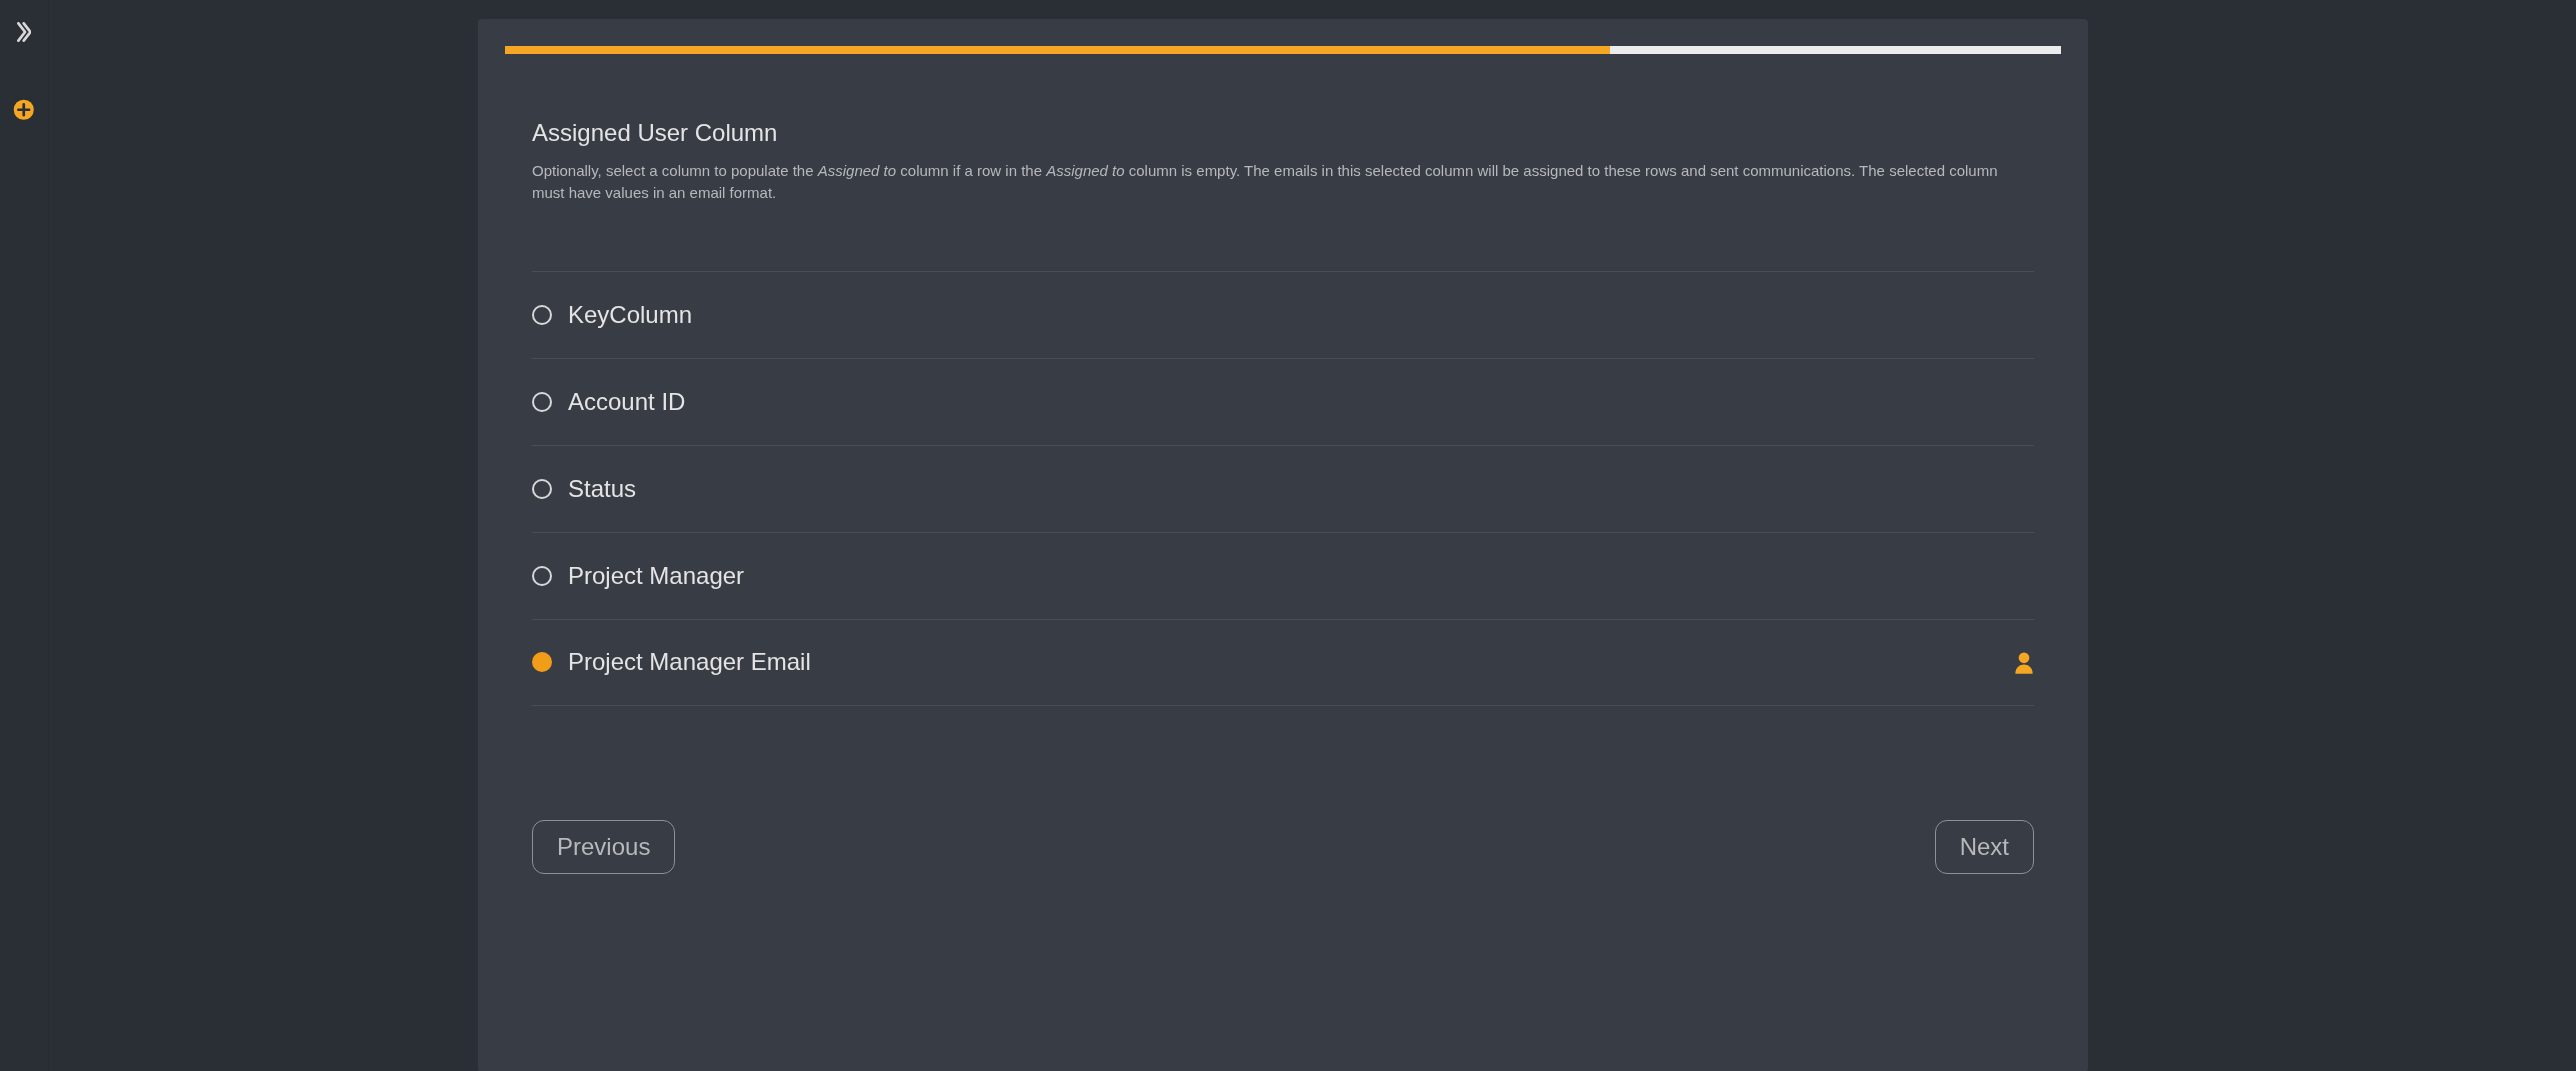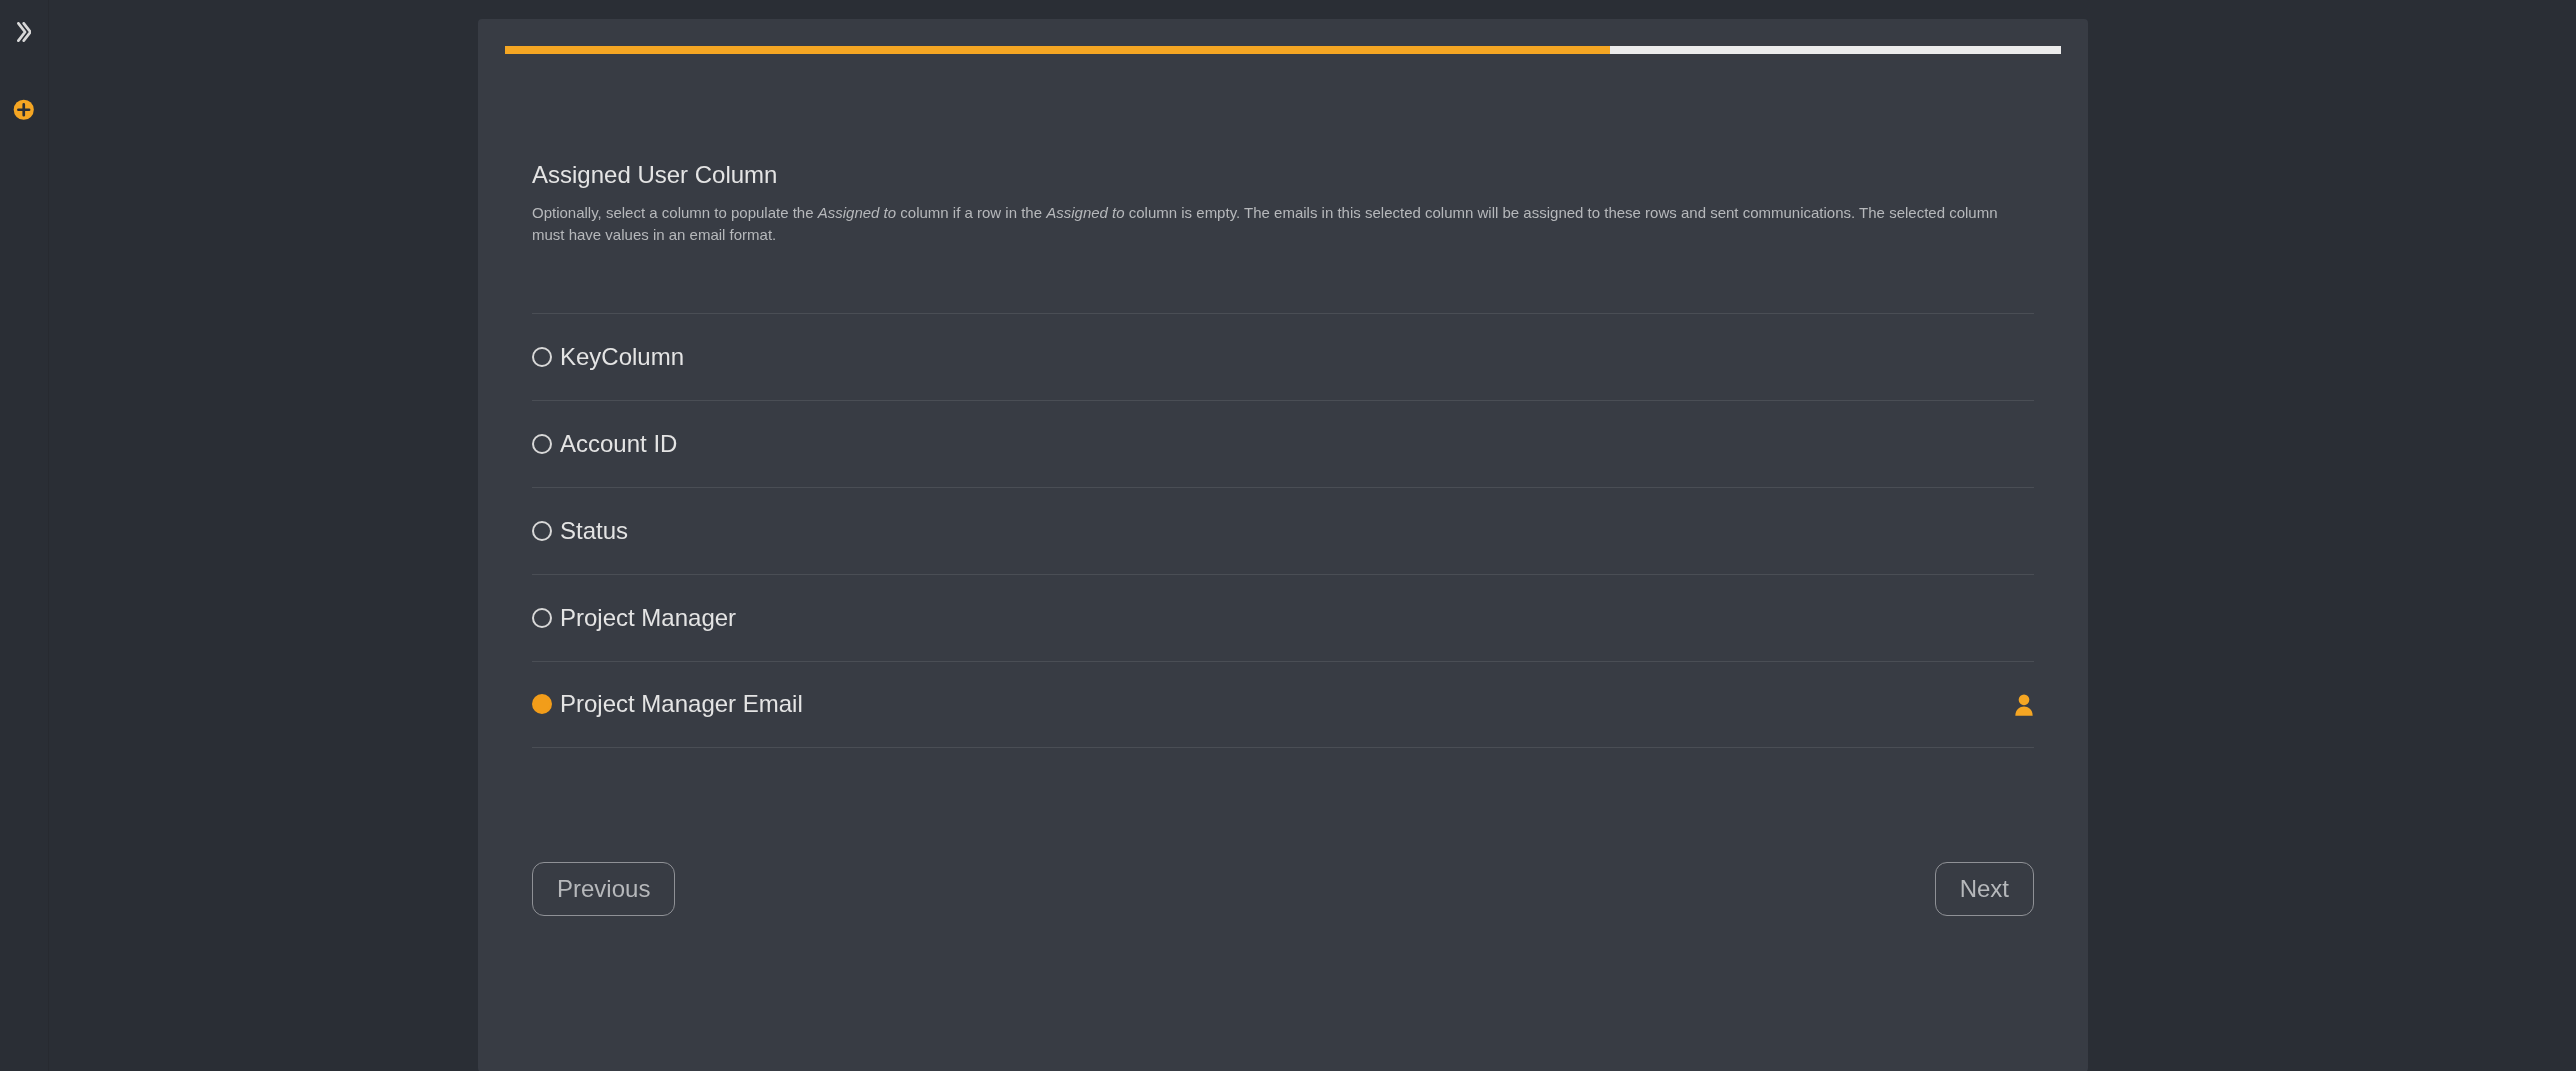--- a/index.html
+++ b/index.html
@@ -72,21 +72,21 @@
     background: var(--track);
     border-radius: 0;
     overflow: hidden;
   }
   .progress-fill {
     height: 100%;
     background: var(--accent);
   }
 
   .content {
-    padding: 107px 54px 0 54px;
+    padding: 65px 54px 0 54px;
   }
 
   .section-title {
     font-size: 24px;
     color: var(--text);
     font-weight: 400;
     margin-bottom: 13.4px;
   }
 
   .section-desc {
@@ -108,21 +108,21 @@
     height: 87px;
     border-top: 0.7px solid var(--divider);
     cursor: pointer;
   }
   .option:last-child {
     border-bottom: 0.7px solid var(--divider);
   }
   .option-left {
     display: flex;
     align-items: center;
-    gap: 8px;
+    gap: 16px;
   }
   .radio {
     width: 20px;
     height: 20px;
     border-radius: 50%;
     border: 2.7px solid #d8d8d8;
     background: transparent;
     flex-shrink: 0;
   }
   .radio.selected {

